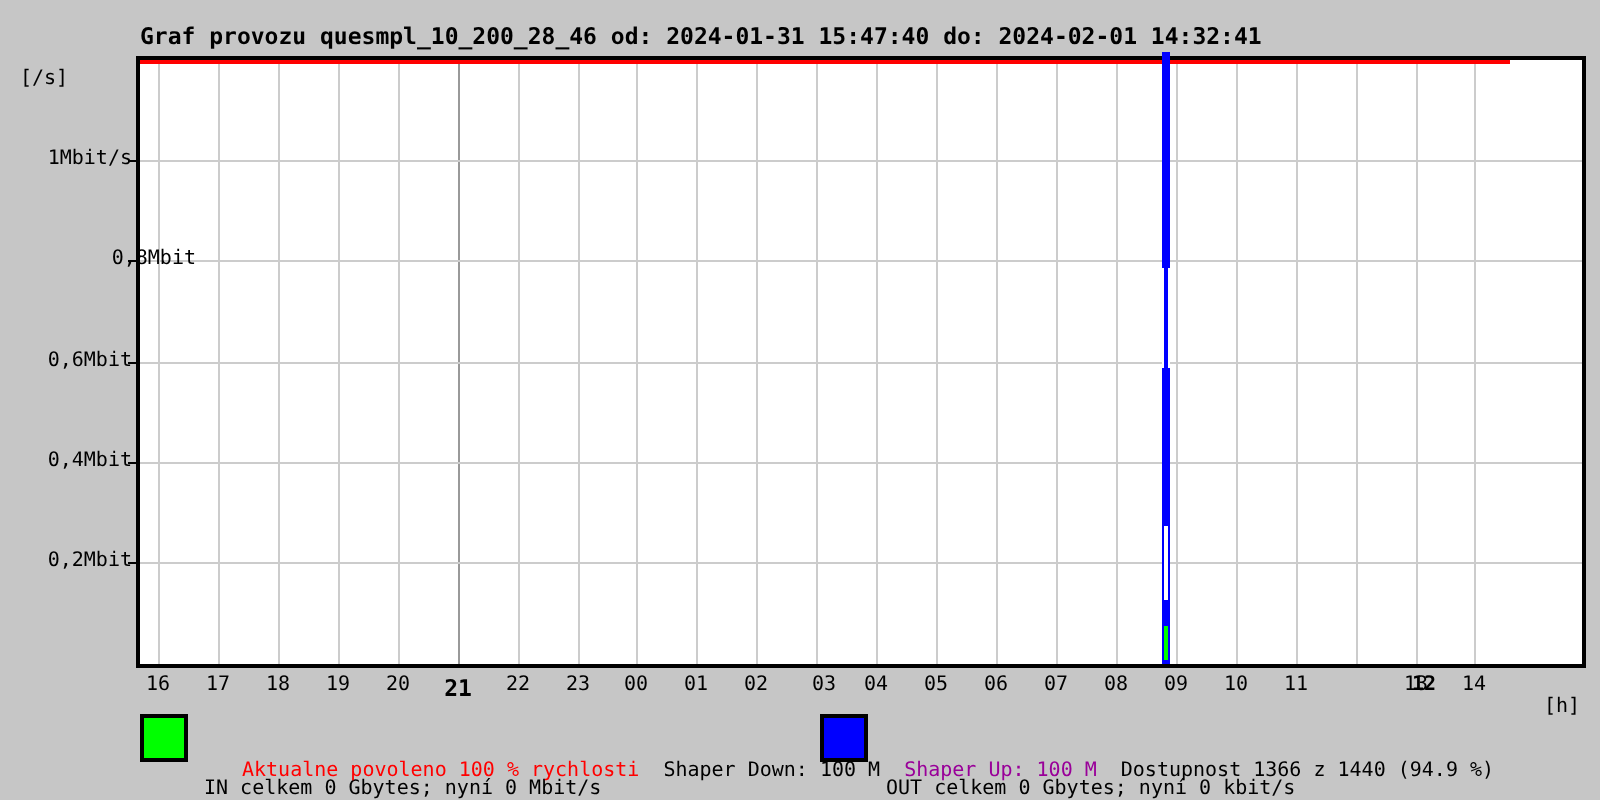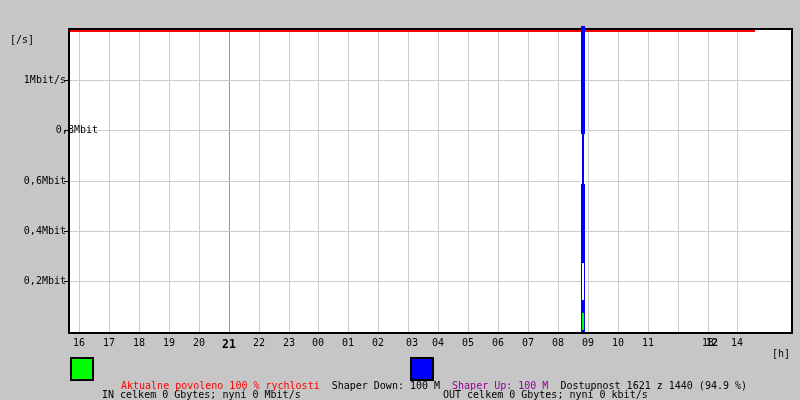--- a/index.html
+++ b/index.html
@@ -28,20 +28,21 @@
   .spike > div{position:absolute;}
   .swatch{position:absolute;top:357px;width:20px;height:20px;border:2px solid #000;}
   .legend-label{position:absolute;top:363px;font-size:10px;white-space:pre;margin-top:26px;}
   .status{position:absolute;left:121px;top:380px;font-size:10px;display:flex;gap:12px;white-space:pre;}
 </style>
 </head>
 <body>
 
 <div class="canvas">
 
+  <div class="title">Graf provozu quesmpl_10_200_28_46 od: 2024-01-31 15:47:40 do: 2024-02-01 14:32:41</div>
 
   <div class="unit-y">[/s]</div>
 
   <div class="plot">
     <div class="plot-inner" id="grid">
         <div class="vline" style="left: 9px; background: rgb(204, 204, 204);"></div>
         <div class="vline" style="left: 39px; background: rgb(204, 204, 204);"></div>
         <div class="vline" style="left: 69px; background: rgb(204, 204, 204);"></div>
         <div class="vline" style="left: 99px; background: rgb(204, 204, 204);"></div>
         <div class="vline" style="left: 129px; background: rgb(204, 204, 204);"></div>
@@ -123,16 +124,16 @@
     <div class="swatch" style="left: 70px; background: rgb(0, 255, 0);" id="sw0"></div>
     <div class="legend-label" style="left:102px">IN celkem 0 Gbytes; nyní 0 Mbit/s</div>
     <div class="swatch" style="left: 410px; background: rgb(0, 0, 255);" id="sw1"></div>
     <div class="legend-label" style="left:443px">OUT celkem 0 Gbytes; nyní 0 kbit/s</div>
   </div>
 
   <div class="status">
     <span id="st0" style="color: rgb(255, 0, 0);">Aktualne povoleno 100 % rychlosti</span>
     <span id="st1" style="color: rgb(0, 0, 0);">Shaper Down: 100 M</span>
     <span id="st2" style="color: rgb(153, 0, 153);">Shaper Up: 100 M</span>
-    <span id="st3" style="color: rgb(0, 0, 0);">Dostupnost 1621 z 1440 (94.9 %)</span>
+    <span id="st3" style="color: rgb(0, 0, 0);">Dostupnost 1366 z 1440 (94.9 %)</span>
   </div>
 
 </div>
 
 </body></html>

